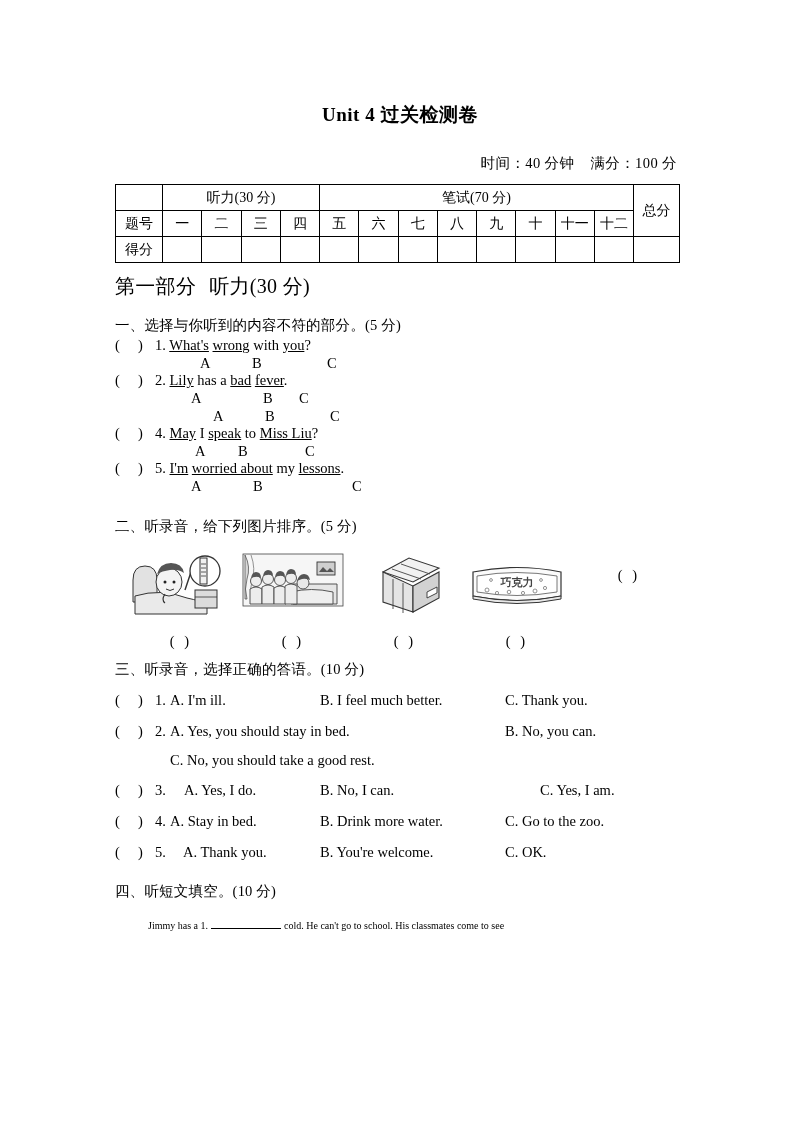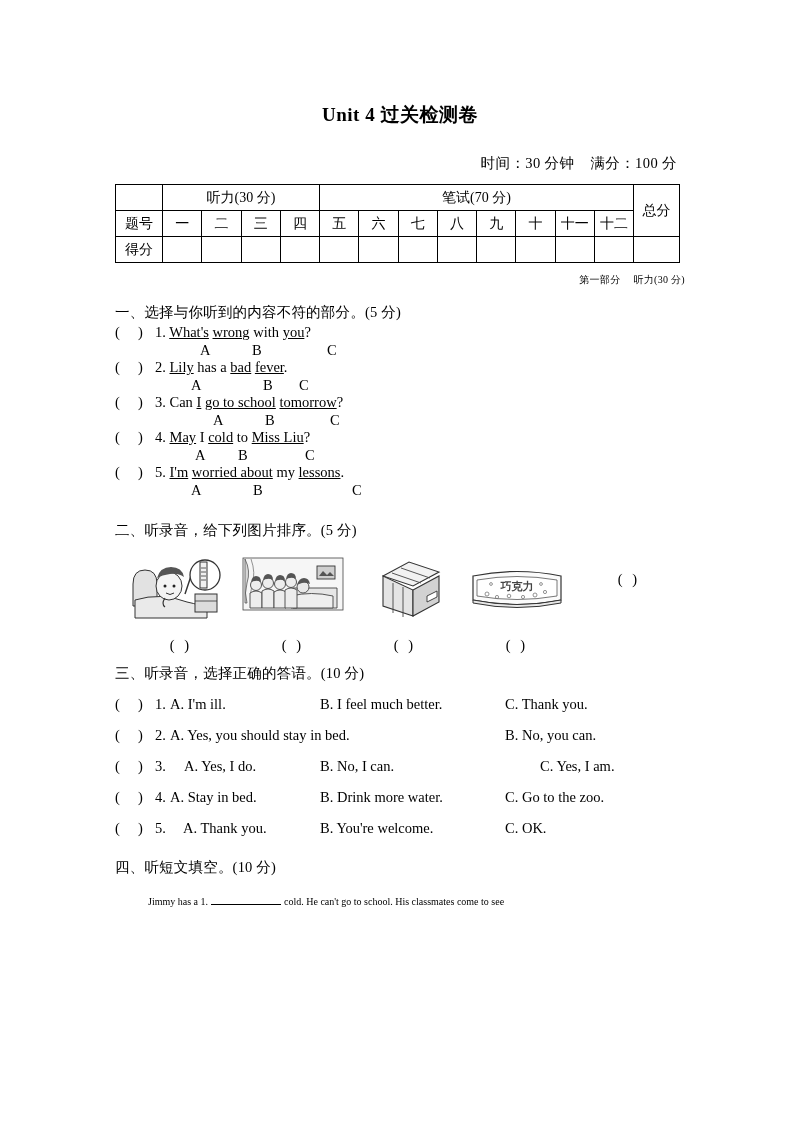--- a/index.html
+++ b/index.html
@@ -64,22 +64,22 @@
     line-height: 1.1;
   }
   td.lbl { width: 46px; }
   td.num { width: 38px; }
   td.num-wide { width: 50px; }
   td.total { width: 45px; }
   td.sec-head { font-size: 14px; }
 
   
   .part-heading {
-    text-align: right;
-    font-size: 10px;
+    text-align: left;
+    font-size: 20px;
     margin-top: 10px;
     letter-spacing: 0.3px;
   }
   .part-heading .sp { display:inline-block; width: 13px; }
 
   
   .sec-heading {
     font-size: 14.5px;
     font-weight: normal;
     margin-top: 16px;
@@ -172,21 +172,21 @@
 </style>
 </head>
 <body>
 
 <div class="page">
  <div class="content">
 
   <div class="doc-title">Unit 4  过关检测卷</div>
 
   <div class="meta-line">
-    <span>时间：30 分钟</span><span class="gap"></span><span>满分：100 分</span>
+    <span>时间：40 分钟</span><span class="gap"></span><span>满分：100 分</span>
   </div>
 
   <table class="score-table">
     <tbody>
           <tr>
       <td class="lbl"></td>
       <td class="sec-head" colspan="4">听力(30 分)</td>
       <td class="sec-head" colspan="8">笔试(70 分)</td>
       <td class="total" rowspan="2">总分</td>
     </tr>
@@ -244,33 +244,29 @@
     <div class="q-row">
       <span class="paren">(&nbsp;&nbsp;&nbsp;&nbsp;&nbsp;)</span><span>2.</span>
       <span><span class="u">Lily</span> has a <span class="u">bad</span> <span class="u">fever</span>.</span>
     </div>
     <div class="abc-row">
       <span style="left:76px">A</span>
       <span style="left:148px">B</span>
       <span style="left:184px">C</span>
     </div>
 
-    <div class="q-row">
-      <span class="paren">(&nbsp;&nbsp;&nbsp;&nbsp;&nbsp;)</span><span>3.</span>
-      <span>Can <span class="u">I</span> <span class="u">go to school</span> <span class="u">tomorrow</span>?</span>
-    </div>
     <div class="abc-row">
       <span style="left:98px">A</span>
       <span style="left:150px">B</span>
       <span style="left:215px">C</span>
     </div>
 
     <div class="q-row">
       <span class="paren">(&nbsp;&nbsp;&nbsp;&nbsp;&nbsp;)</span><span>4.</span>
-      <span><span class="u">May</span> I <span class="u">cold</span> to <span class="u">Miss Liu</span>?</span>
+      <span><span class="u">May</span> I <span class="u">speak</span> to <span class="u">Miss Liu</span>?</span>
     </div>
     <div class="abc-row">
       <span style="left:80px">A</span>
       <span style="left:123px">B</span>
       <span style="left:190px">C</span>
     </div>
 
     <div class="q-row">
       <span class="paren">(&nbsp;&nbsp;&nbsp;&nbsp;&nbsp;)</span><span>5.</span>
       <span><span class="u">I'm</span> <span class="u">worried about</span> my <span class="u">lessons</span>.</span>
@@ -414,20 +410,21 @@
       <span class="col" style="left:205px">B. I feel much better.</span>
       <span class="col" style="left:390px">C. Thank you.</span>
     </div>
 
     <div class="opt-row">
       <span class="col" style="left:0">(&nbsp;&nbsp;&nbsp;&nbsp;&nbsp;)</span>
       <span class="col" style="left:40px">2.</span>
       <span class="col" style="left:55px">A. Yes, you should stay in bed.</span>
       <span class="col" style="left:390px">B. No, you can.</span>
     </div>
+    <div class="opt-sub">C. No, you should take a good rest.</div>
 
     <div class="opt-row">
       <span class="col" style="left:0">(&nbsp;&nbsp;&nbsp;&nbsp;&nbsp;)</span>
       <span class="col" style="left:40px">3.</span>
       <span class="col" style="left:69px">A. Yes, I do.</span>
       <span class="col" style="left:205px">B. No, I can.</span>
       <span class="col" style="left:425px">C. Yes, I am.</span>
     </div>
 
     <div class="opt-row">

